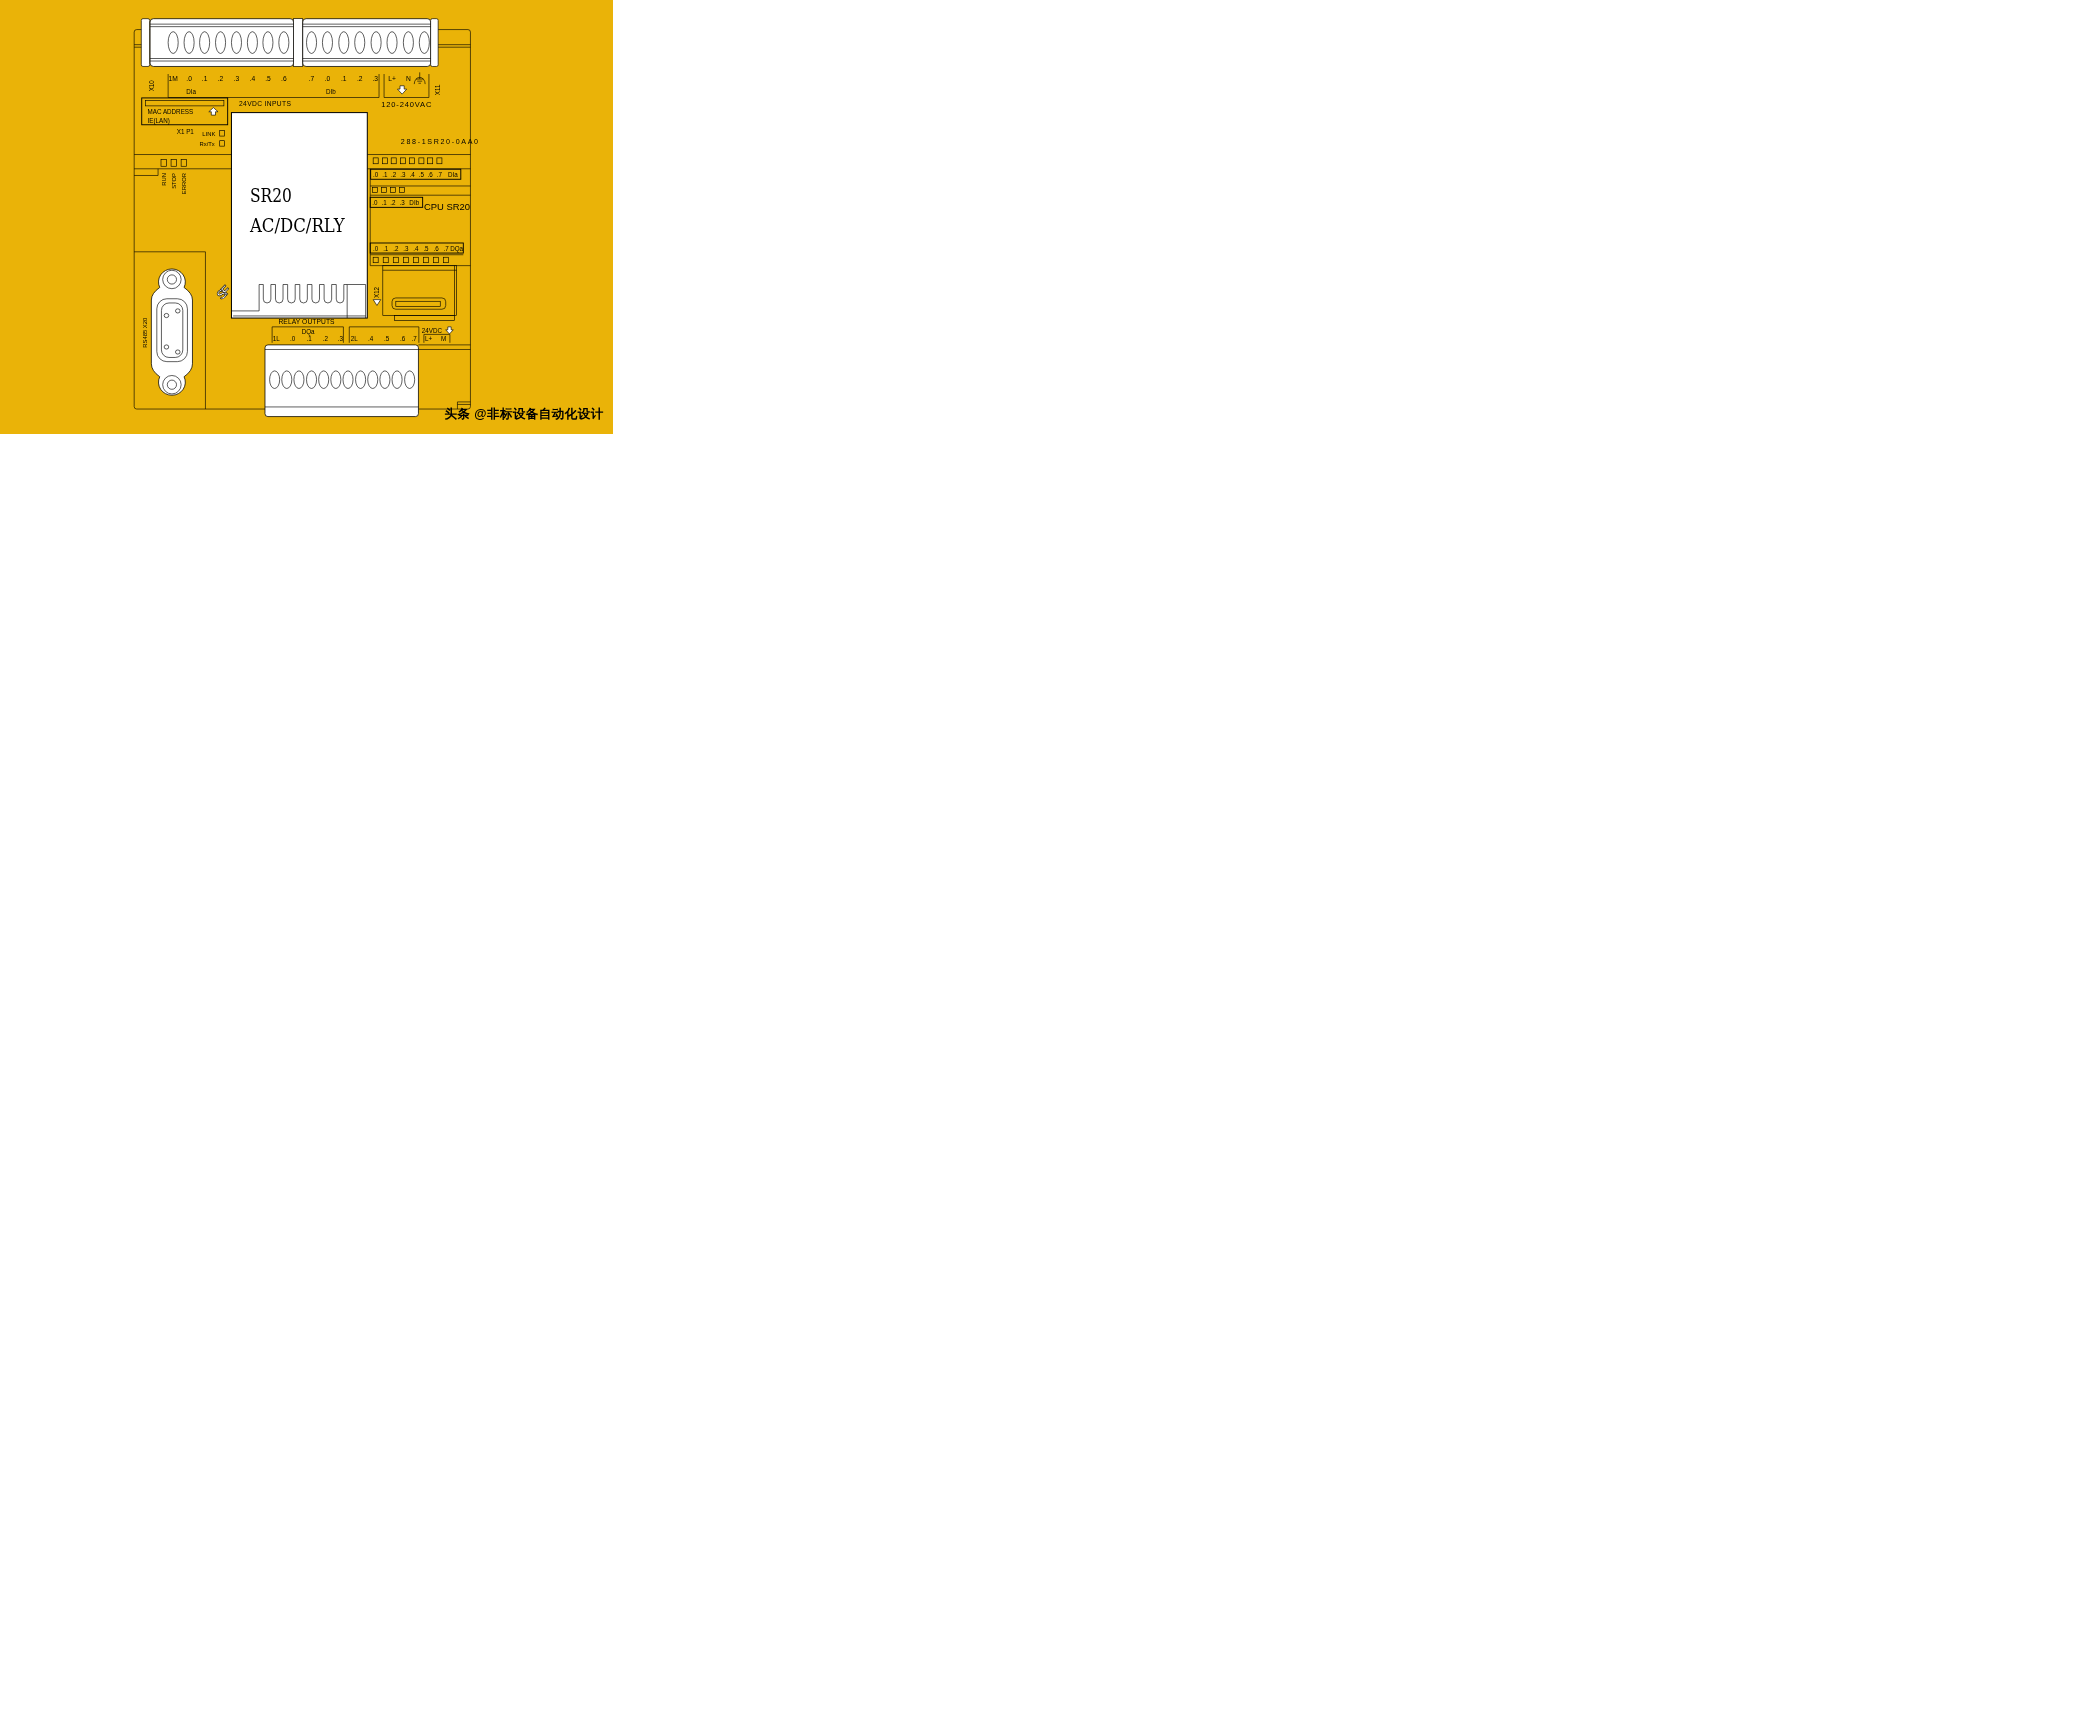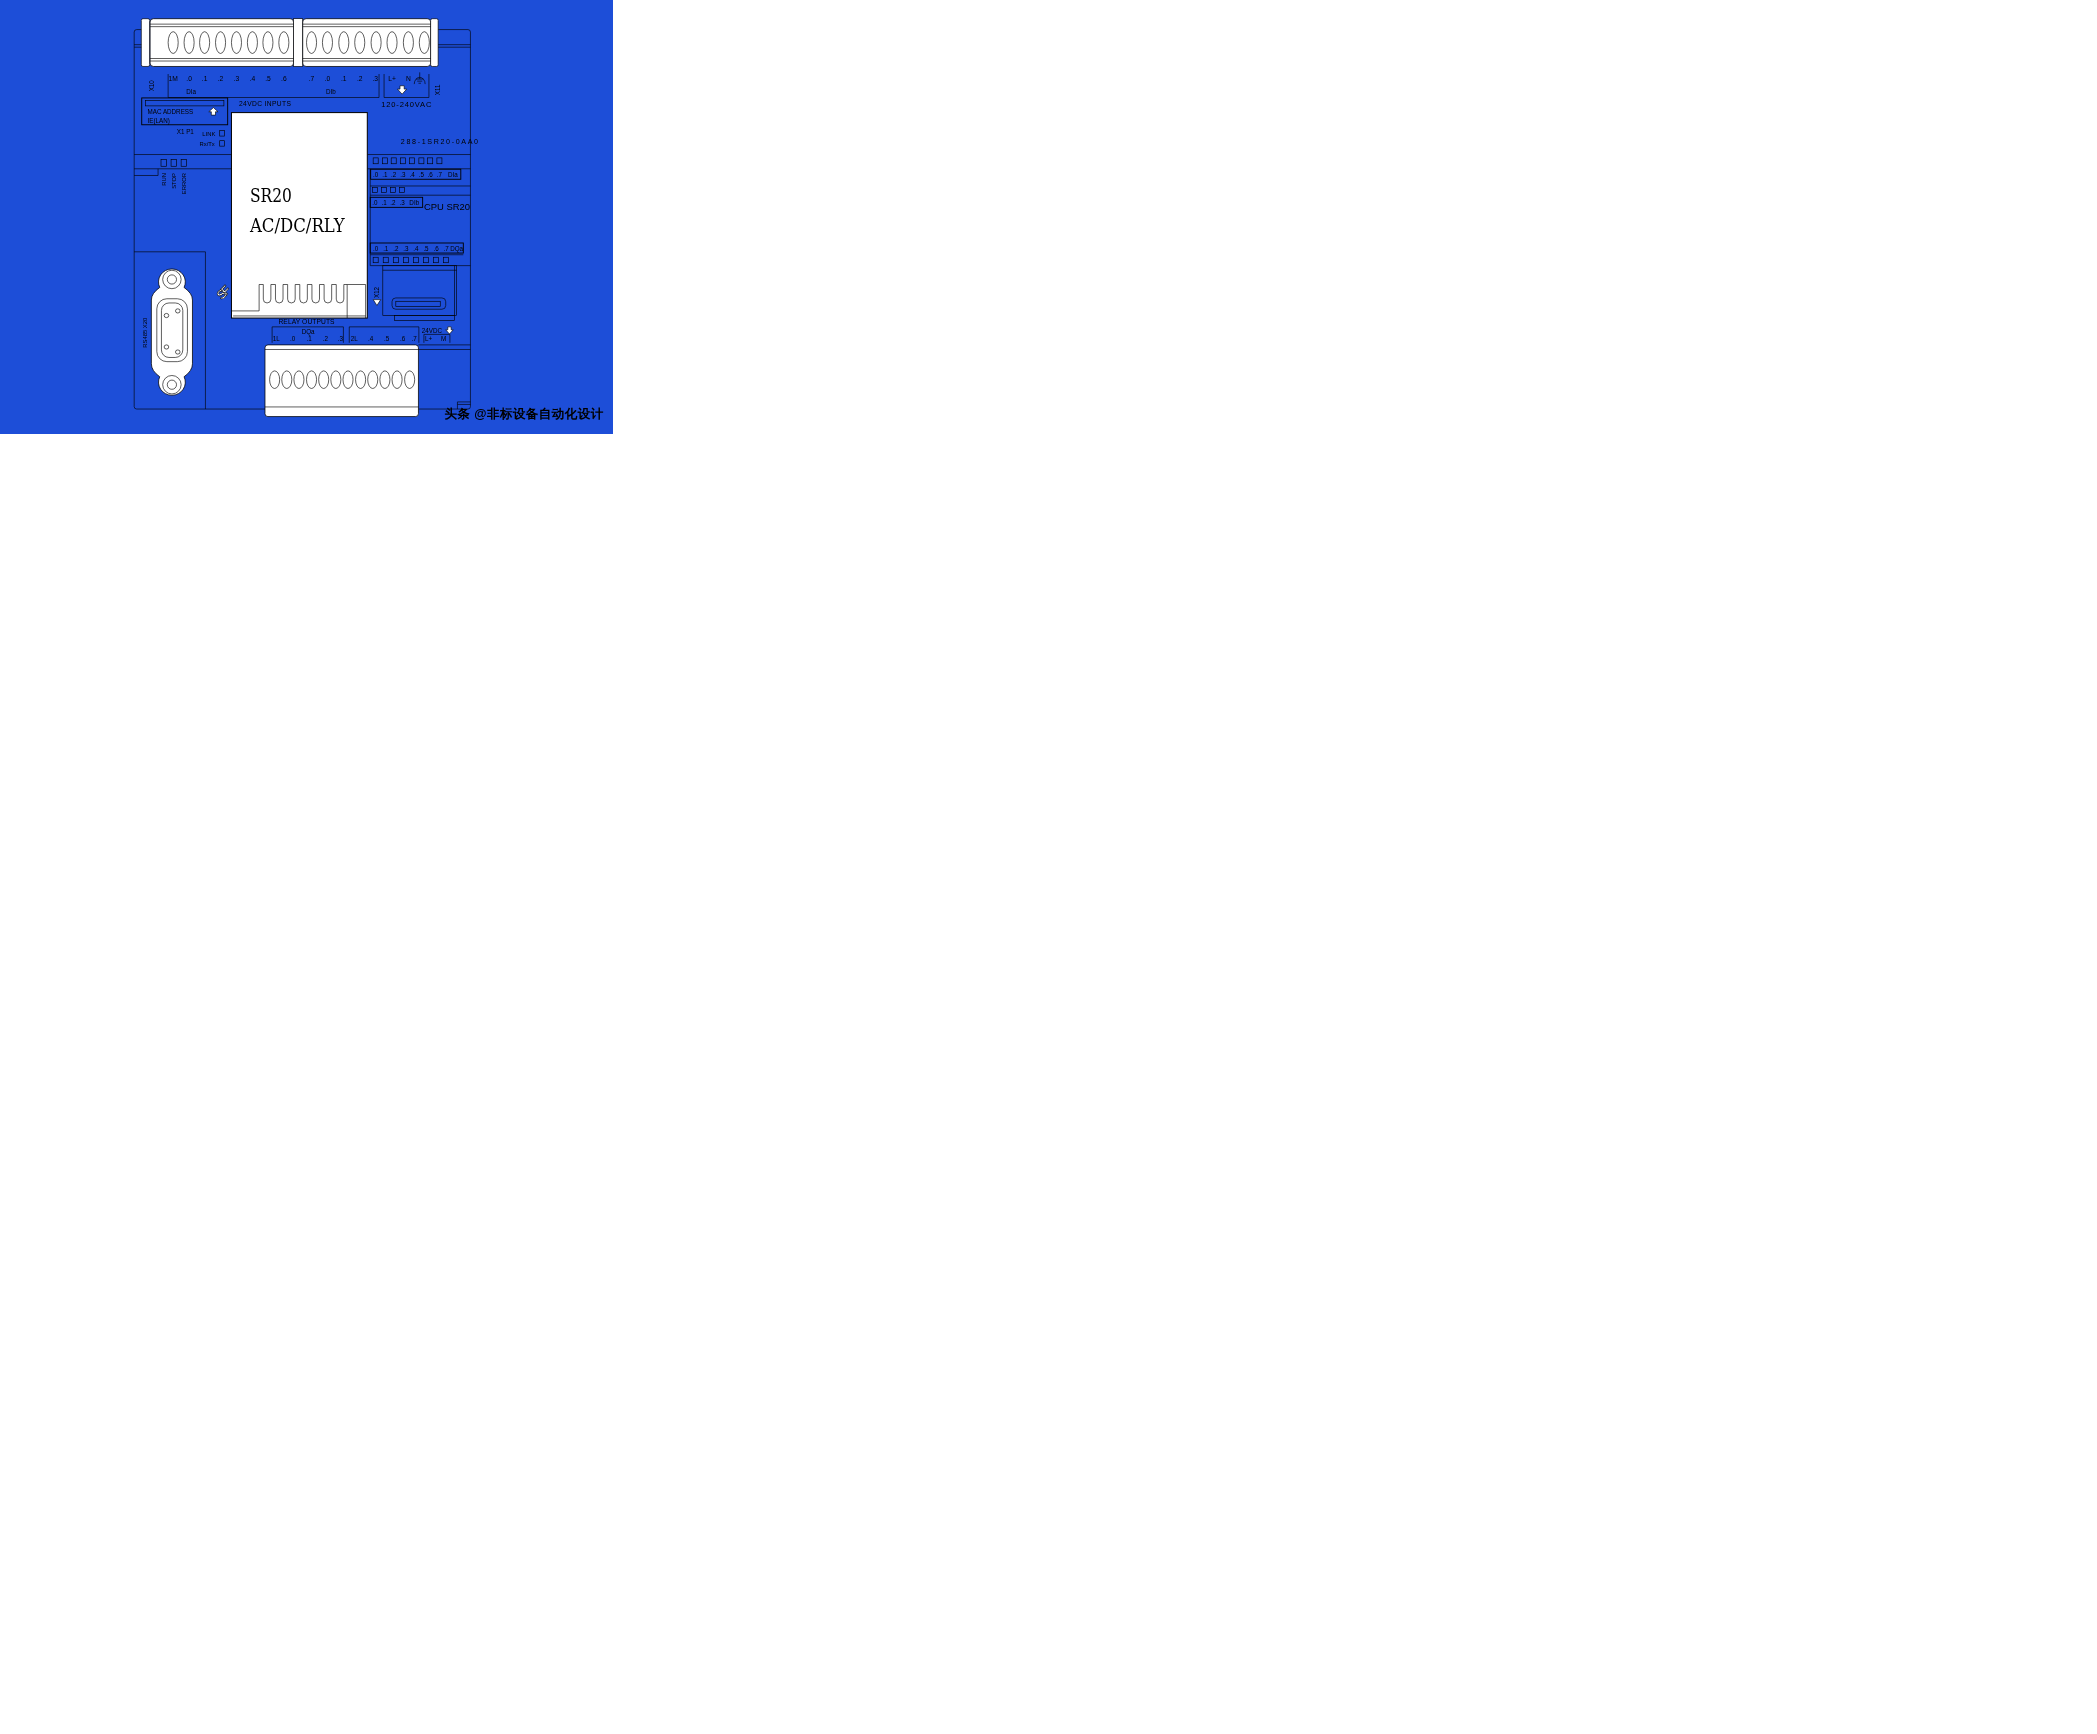--- a/index.html
+++ b/index.html
@@ -1,16 +1,16 @@
 <!DOCTYPE html>
 <html style="font-size:6.7px"><head>
 <meta charset="utf-8">
 <style>
   html,body{margin:0;padding:0;background:#ffffff;}
-  .canvas{position:relative;width:613px;height:434px;background:#1d4ed8;overflow:hidden;
+  .canvas{position:relative;width:613px;height:434px;background:#eab308;overflow:hidden;
           font-family:"Liberation Sans", sans-serif;}
   svg{position:absolute;left:0;top:0;}
   .ln{fill:none;stroke:#000;stroke-width:1.5;}
   .ln2{fill:none;stroke:#000;stroke-width:2.2;}
   .wfill{fill:#fff;stroke:#000;}
   .lbl{fill:#000;stroke:none;font-family:"Liberation Sans", sans-serif;
        text-anchor:middle;dominant-baseline:central;} .t14{font-size:14px;} .t15{font-size:15px;}
   .t16{font-size:16px;} .t17{font-size:17px;} .t18{font-size:18px;} .t23{font-size:23px;}
   .serif{font-family:"DejaVu Serif","Liberation Serif",serif;font-size:44px;}
   .start{text-anchor:start;} .enda{text-anchor:end;}

